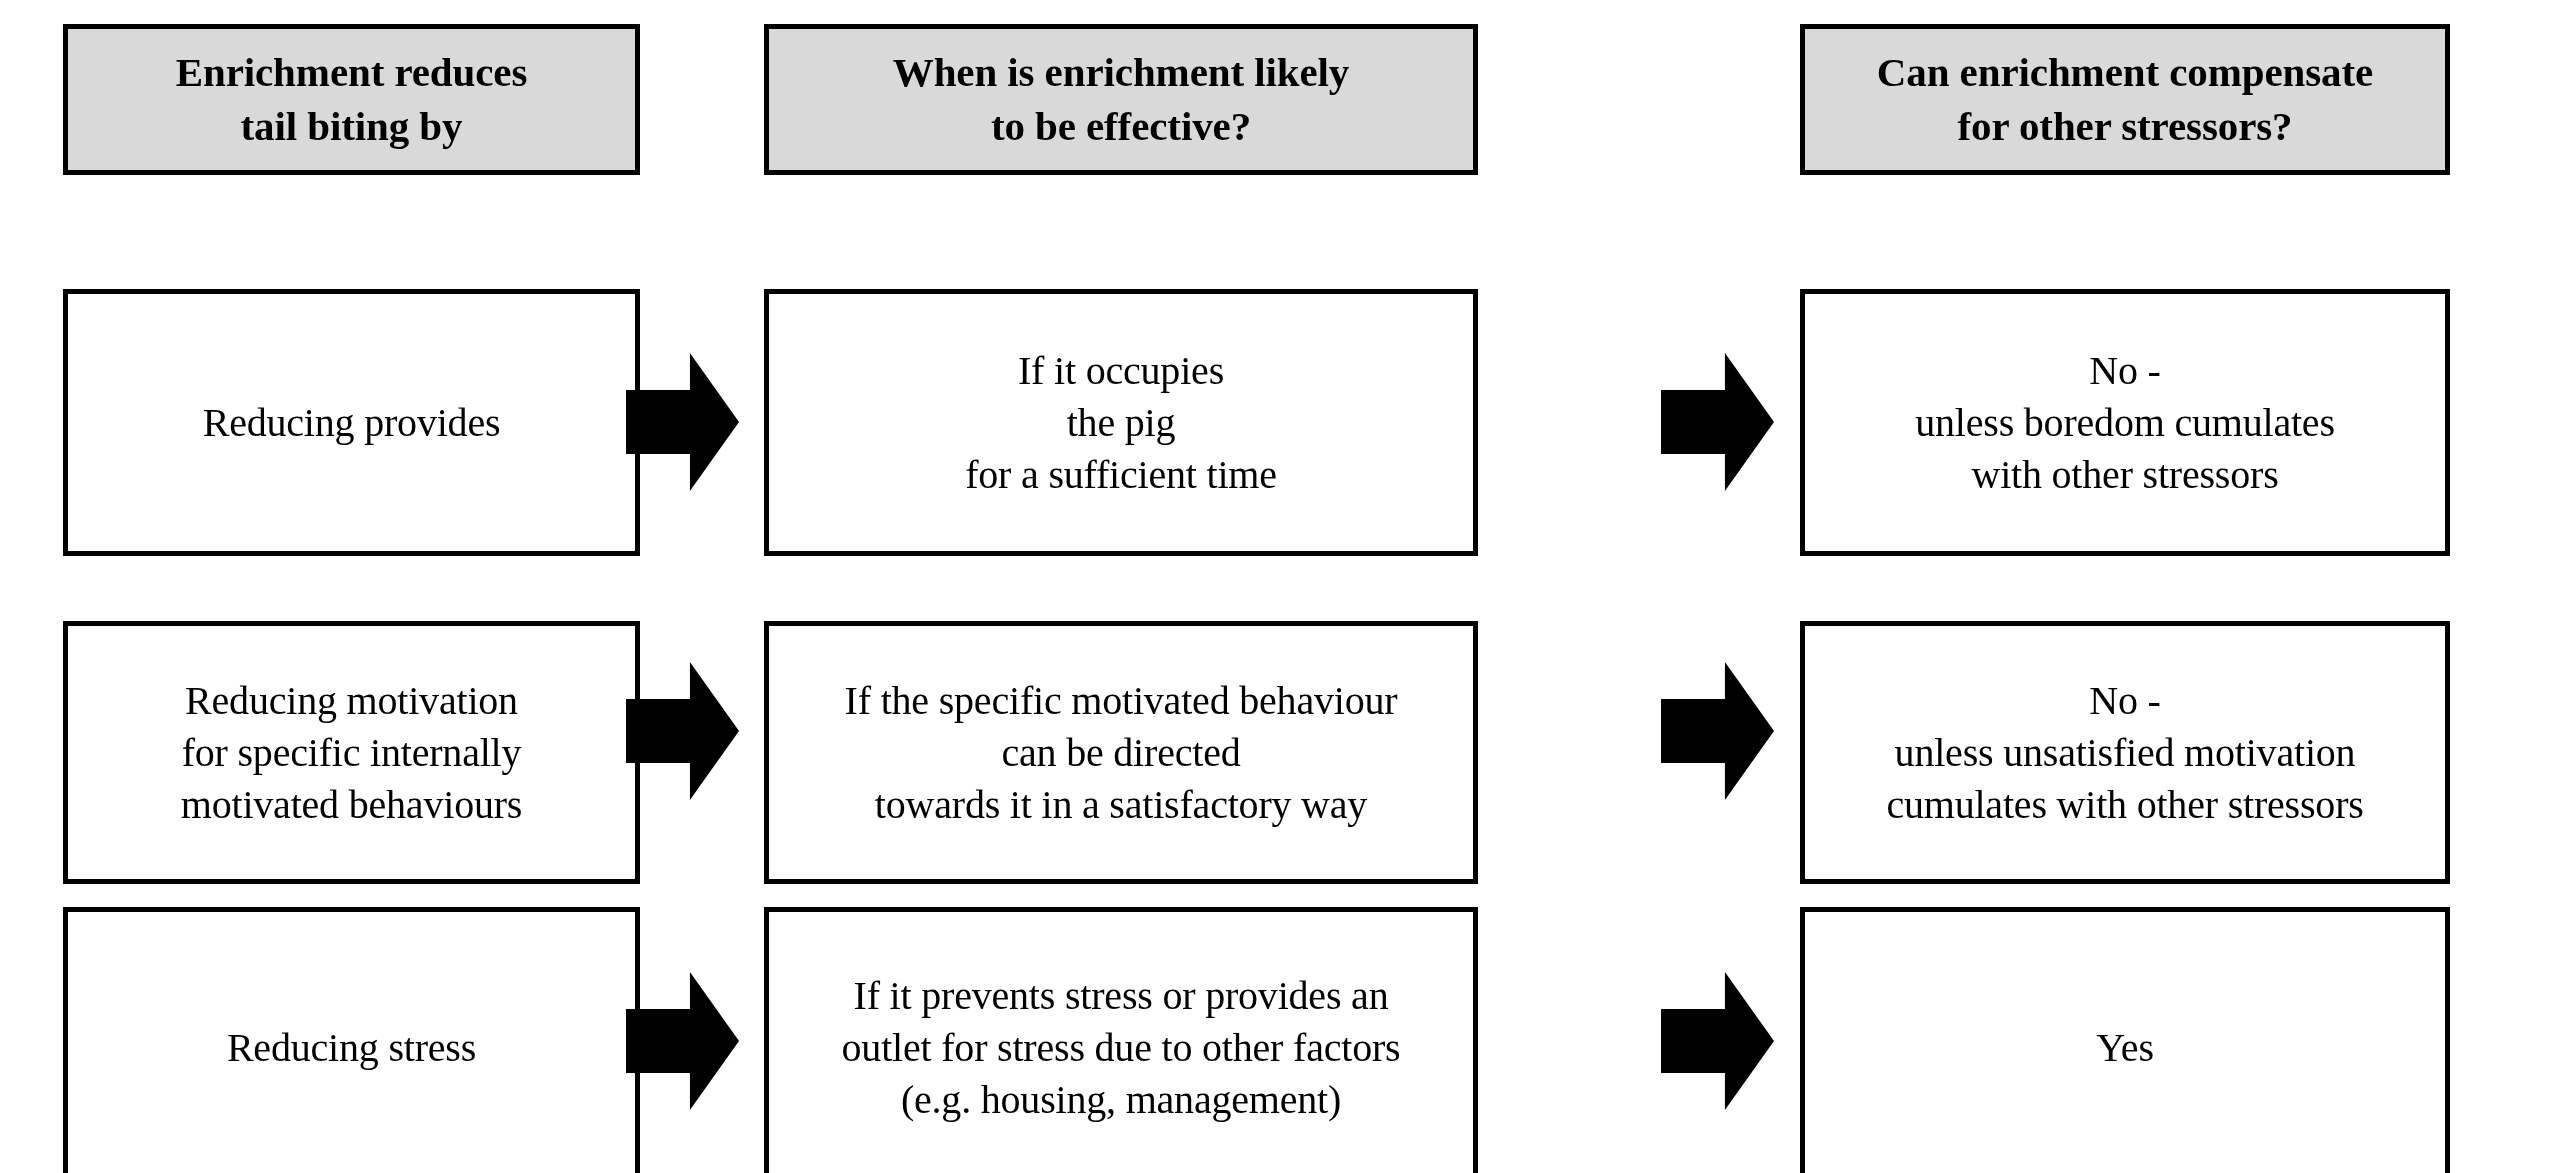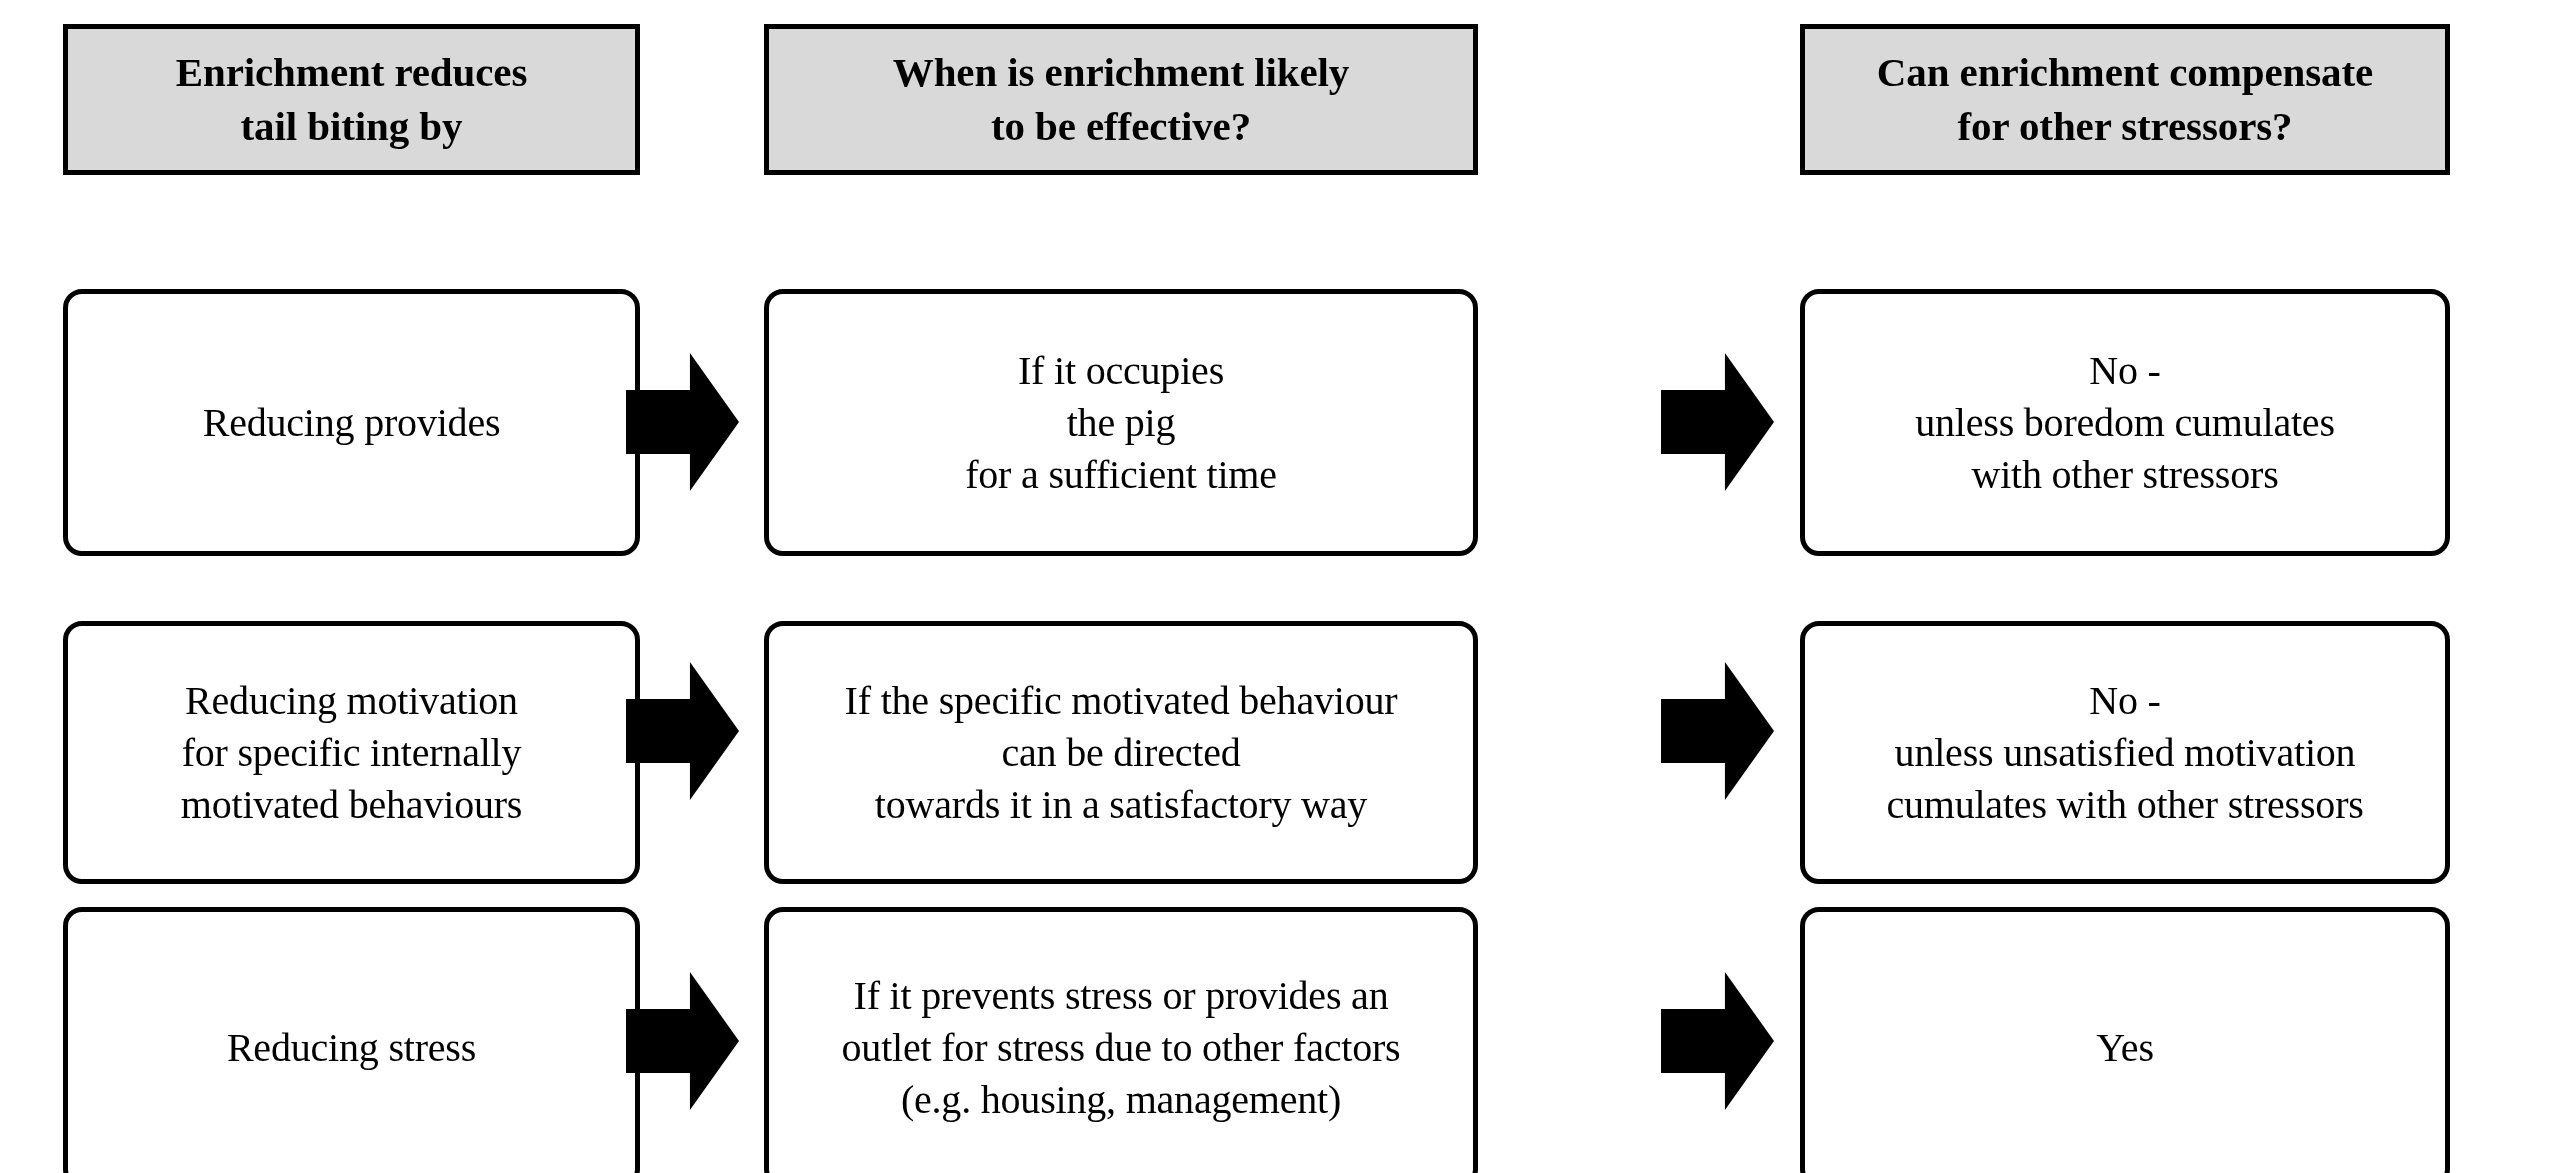--- a/index.html
+++ b/index.html
@@ -40,21 +40,20 @@
     background: #d9d9d9;
     font-weight: bold;
     font-size: 41px;
     letter-spacing: -0.1px;
   }
 
   .box.cell {
     font-weight: normal;
     font-size: 40px;
     letter-spacing: -0.2px;
-    border-radius: 19px;
   }
 
   .box-text {
     display: block;
     width: 100%;
     padding: 0 10.4px;
     white-space: pre-line;
   }
 
   

